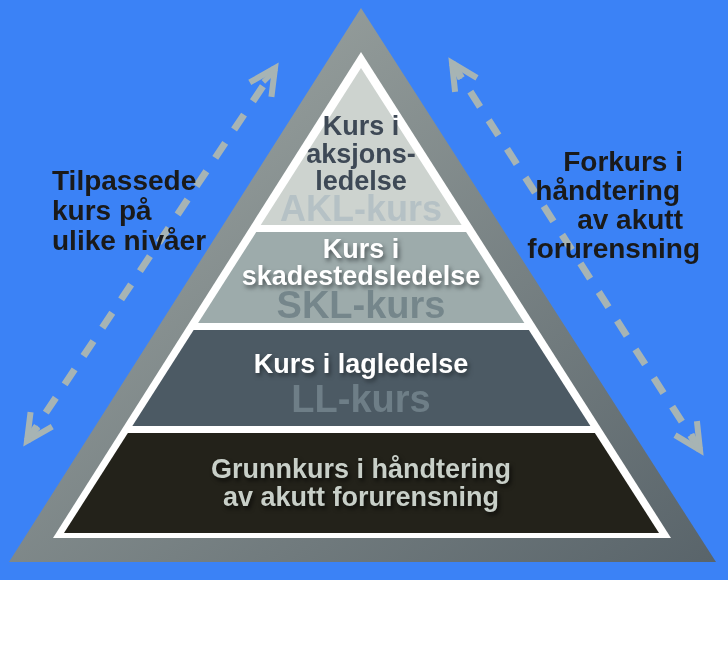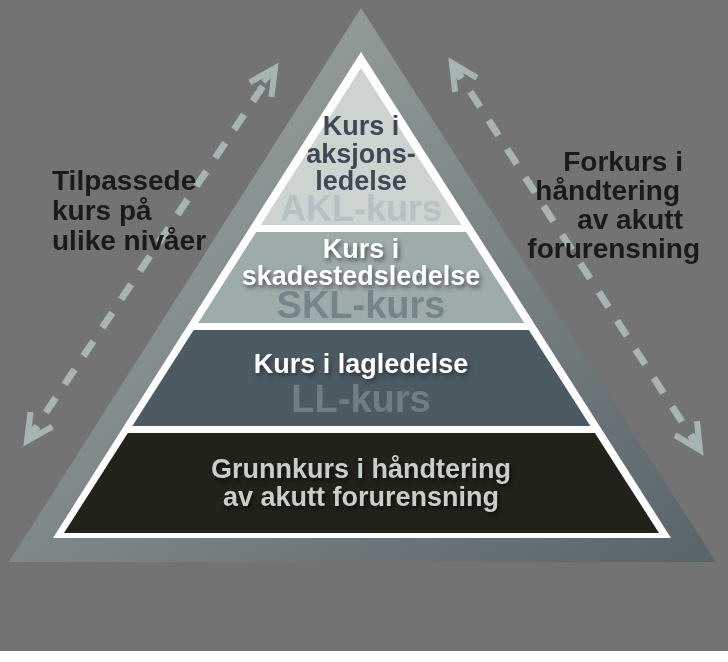--- a/index.html
+++ b/index.html
@@ -7,22 +7,22 @@
     padding: 0;
     background: #ffffff;
     width: 728px;
     height: 662px;
     overflow: hidden;
     font-family: "Liberation Sans", sans-serif;
   }
   .stage {
     position: relative;
     width: 728px;
-    height: 651px;
-    background: #737373;
+    height: 580px;
+    background: #3b82f6;
   }
   svg text {
     font-family: "Liberation Sans", sans-serif;
     font-weight: bold;
   }
   .t-dark   { fill: #3e4956; font-size: 27px; }
   .t-white  { fill: #ffffff; font-size: 27px; filter: drop-shadow(2px 3px 2px rgba(20,25,30,0.55)); }
   .t-light  { fill: #c8cfc8; font-size: 27px; filter: drop-shadow(2px 3px 2px rgba(0,0,0,0.6)); }
   .code-akl { fill: #b5c1c5; font-size: 36px; }
   .code-skl { fill: #75868b; font-size: 38px; }

